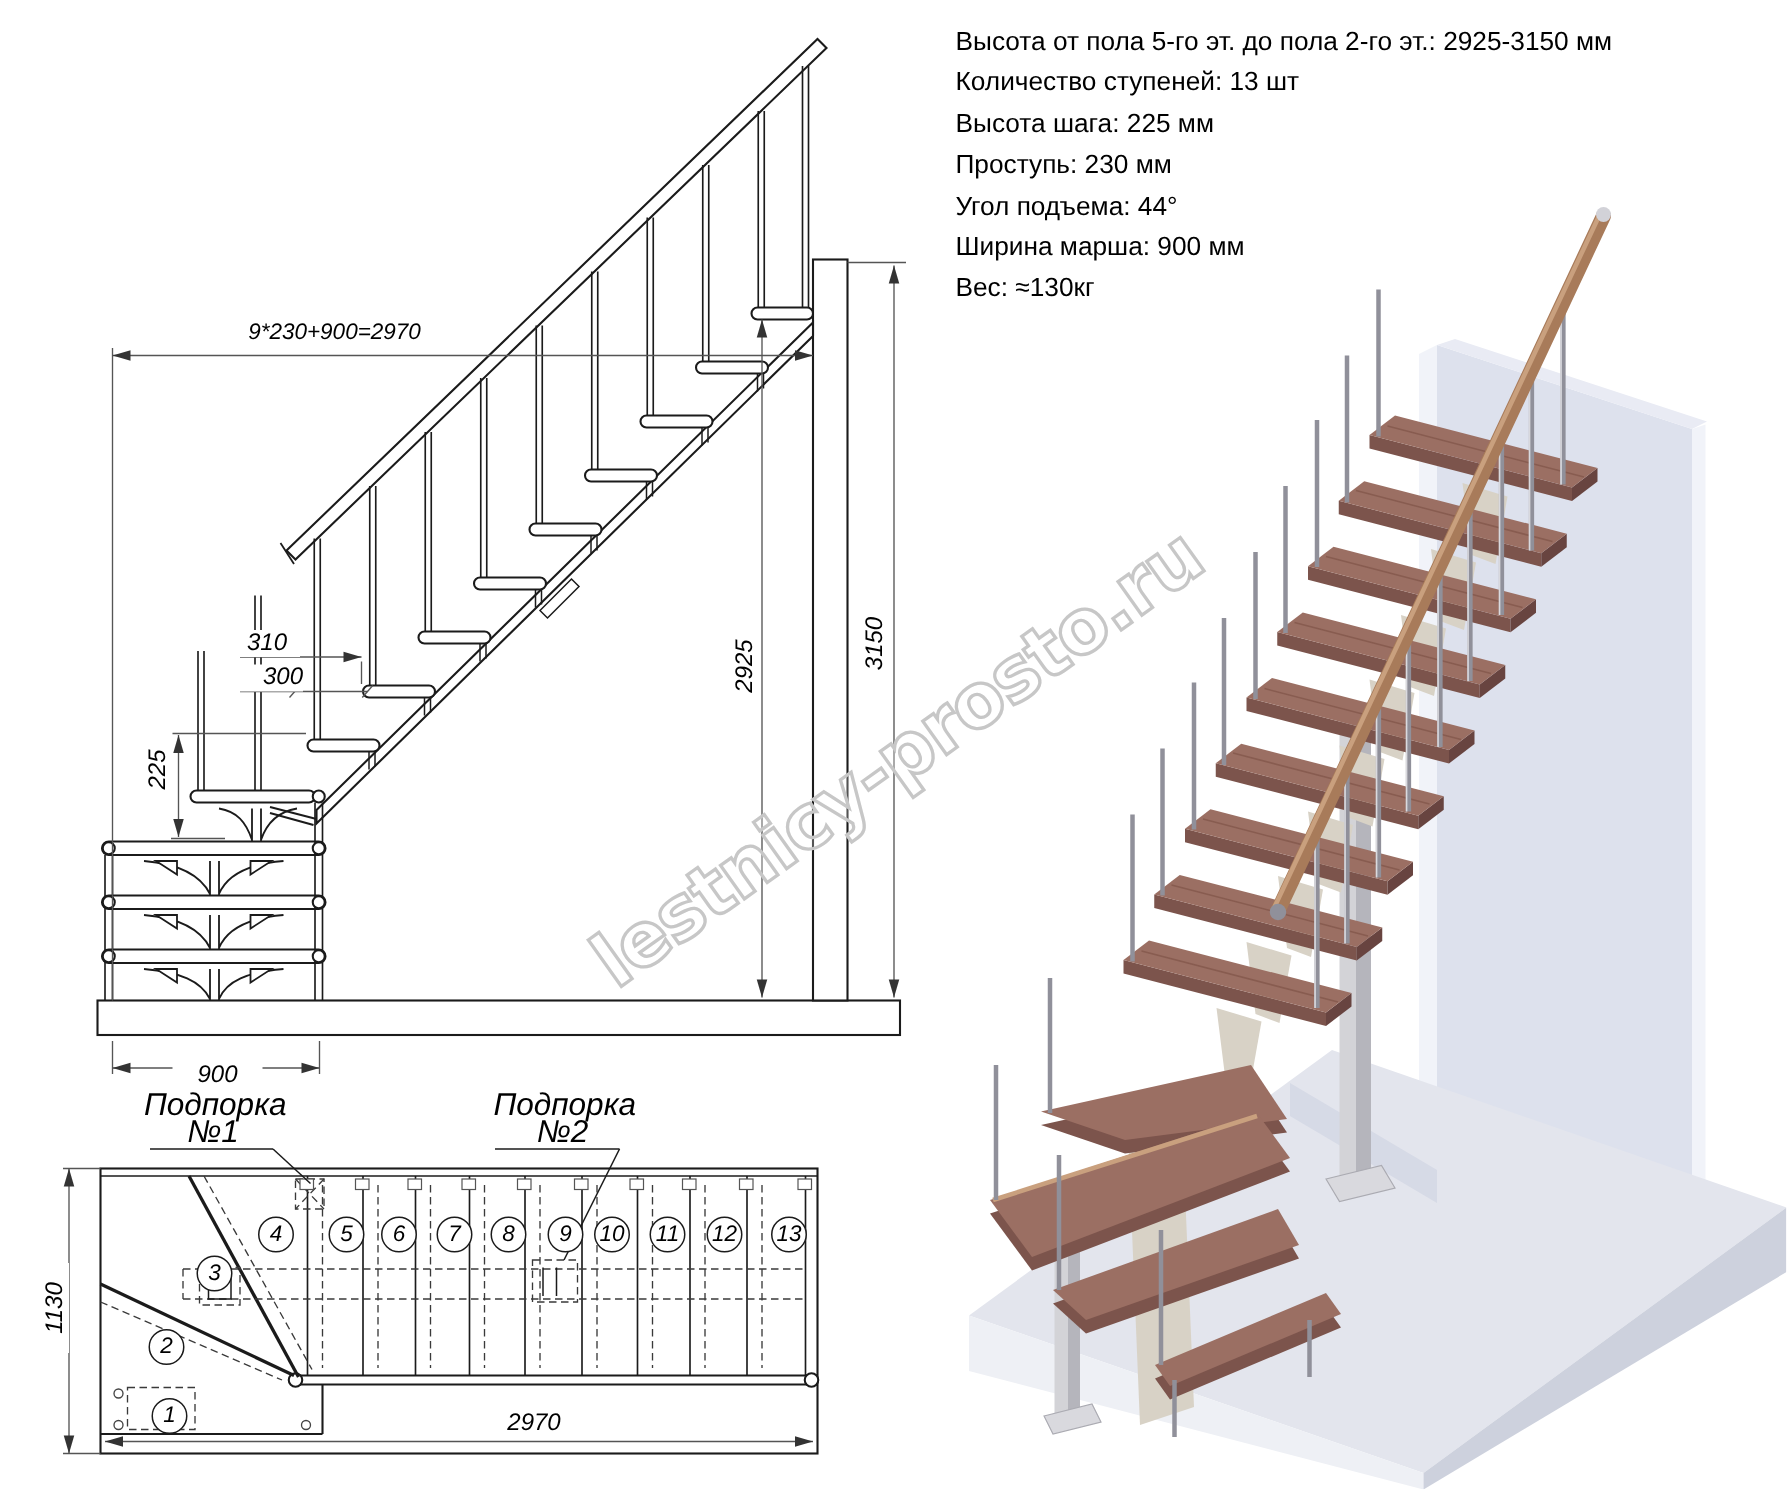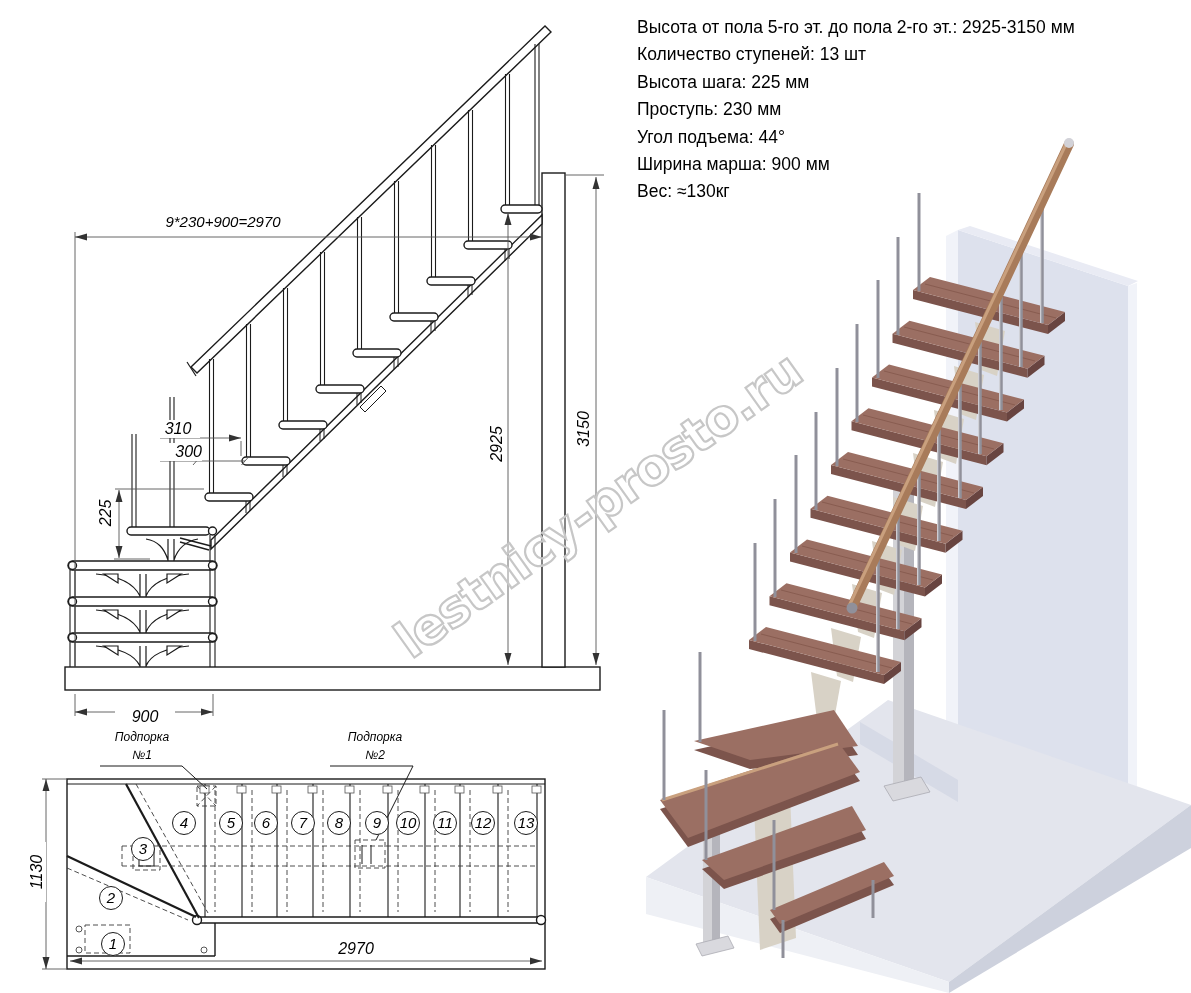--- a/index.html
+++ b/index.html
@@ -4,21 +4,21 @@
 <style>
   html,body{margin:0;padding:0;background:#fff;}
   #stage{position:relative;width:1191px;height:993px;background:#fff;overflow:hidden;
          font-family:"Liberation Sans",sans-serif;color:#000;}
   svg{position:absolute;left:0;top:0;}
   .specs{position:absolute;left:637px;top:14px;width:554px;font-size:17.5px;line-height:27.4px;}
   .specs div{white-space:nowrap;}
   .dim{position:absolute;font-style:italic;font-size:16px;text-align:center;
        font-family:"Liberation Sans",sans-serif;background:#fff;line-height:18px;}
   .dim.v{transform:rotate(-90deg);transform-origin:center;}
-  .lbl{position:absolute;font-style:italic;font-size:12px;text-align:center;line-height:18px;}
+  .lbl{position:absolute;font-style:italic;font-size:21px;text-align:center;line-height:18px;}
   .badge{position:absolute;width:22px;height:22px;border:1.3px solid #1b1b1b;border-radius:50%;
          background:#fff;font-style:italic;font-size:15px;line-height:21px;text-align:center;}
   .watermark{position:absolute;left:350px;top:476px;width:500px;height:64px;text-align:center;
         font-family:"DejaVu Sans",sans-serif;font-weight:bold;font-size:50px;letter-spacing:-1px;
         color:rgba(255,255,255,0.25);-webkit-text-stroke:2.2px #c7c7c7;
         transform:rotate(-35.5deg);pointer-events:none;}
 </style>
 </head>
 <body>
 

